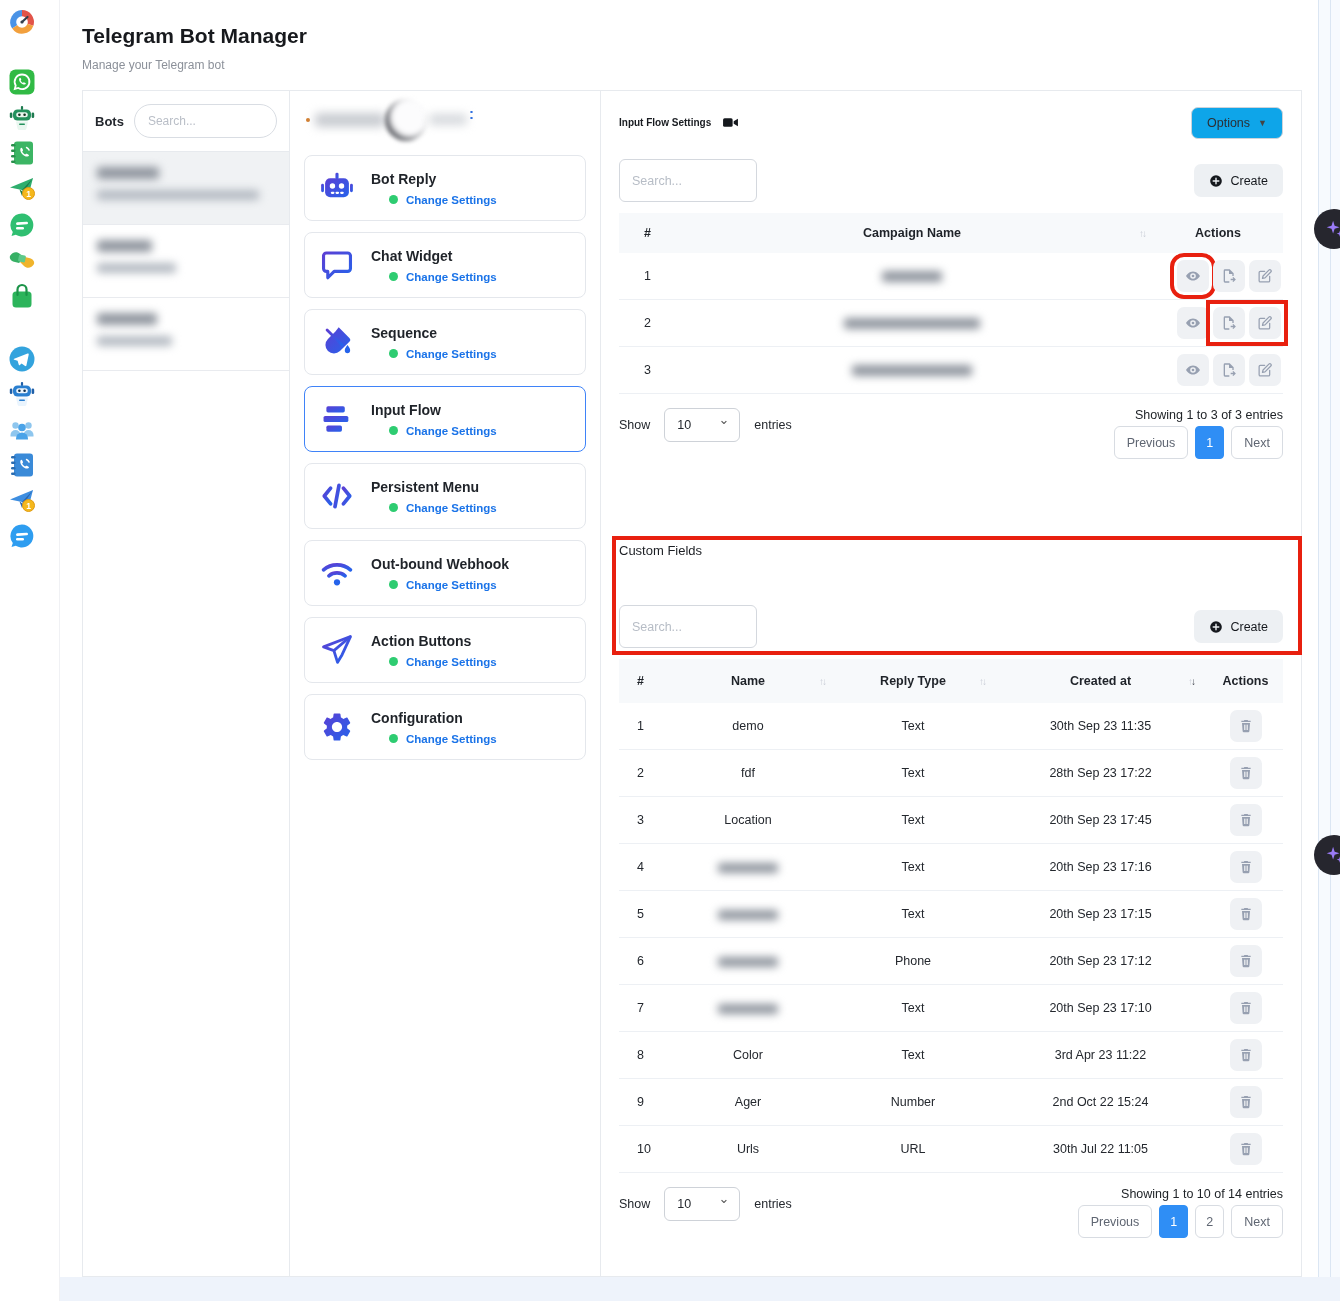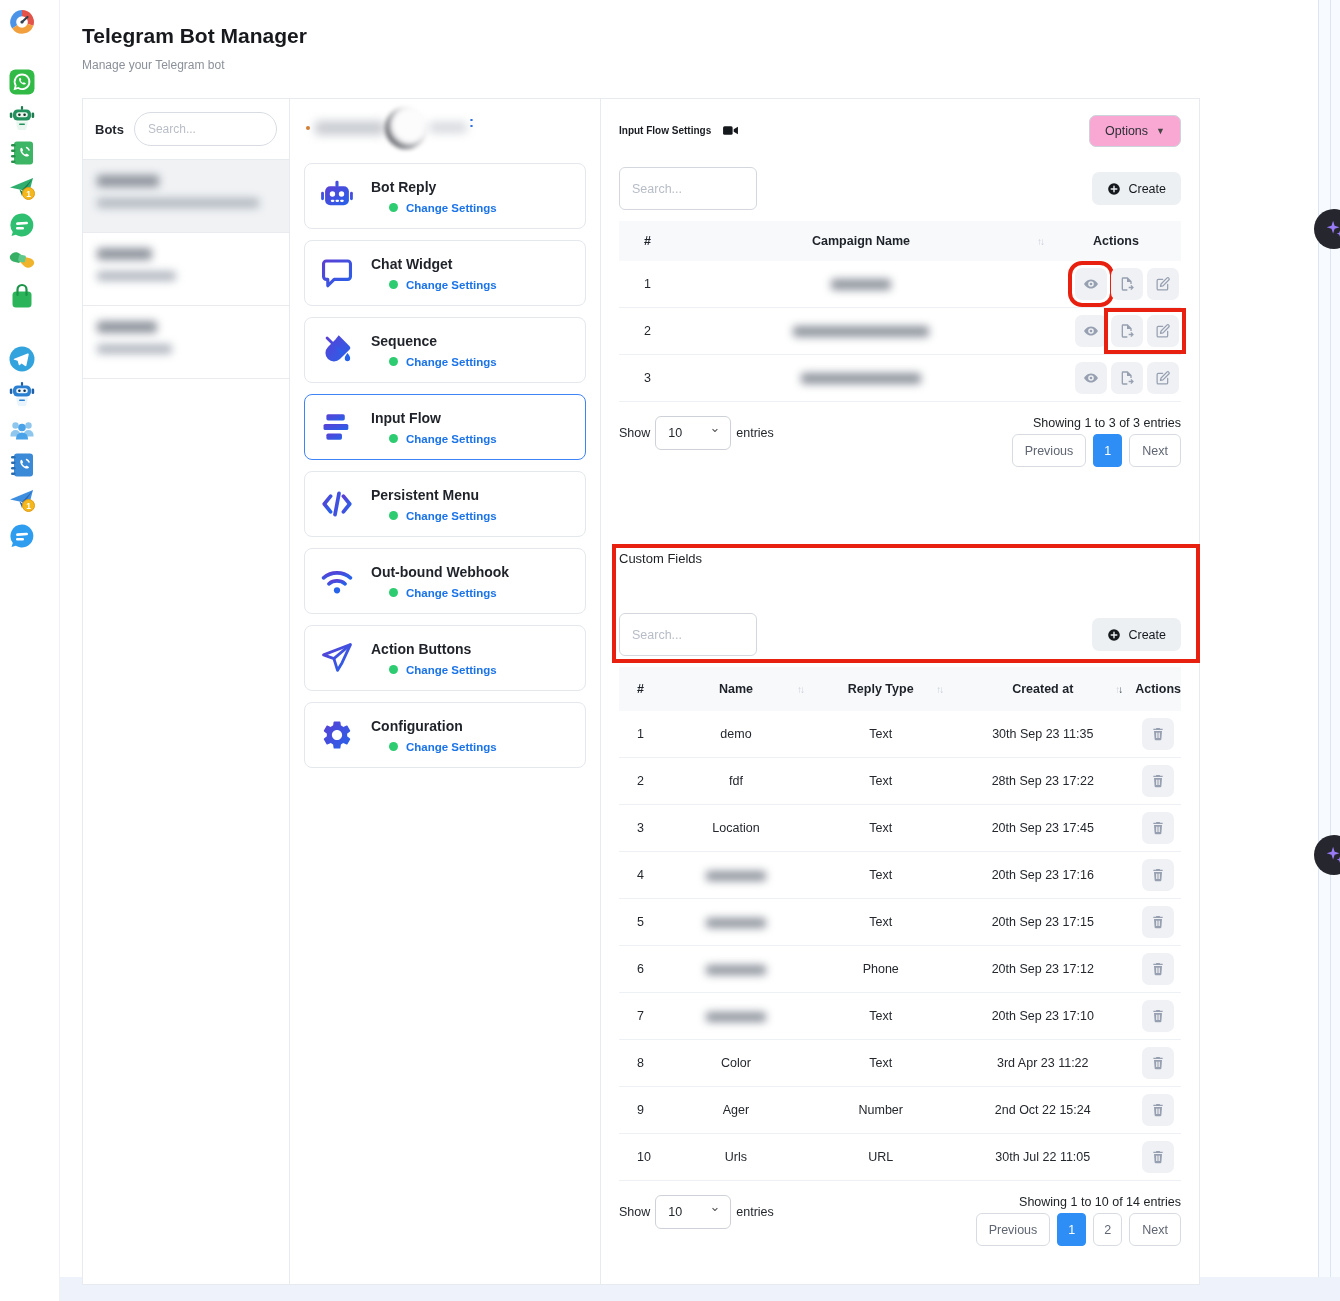--- a/index.html
+++ b/index.html
@@ -17,21 +17,21 @@
   .scroll-strip { position:absolute; left:1318px; top:0; width:22px; height:1301px;
                   background:#f7fafe; border-left:1px solid #dbe6f3; z-index:1; }
   .scroll-strip .inner-line { position:absolute; left:11px; top:0; width:1px; height:100%; background:#dbe6f3; }
   .footer-strip { position:absolute; left:60px; right:0; top:1277px; height:24px; background:#eef3fb; z-index:2; }
 
   
   .content { position:absolute; left:60px; top:0; width:1258px; height:1277px; background:#fff; z-index:3; }
   .page-title { position:absolute; left:22px; top:24px; font-size:21px; font-weight:700; color:#17191d; }
   .page-subtitle { position:absolute; left:22px; top:58px; font-size:12px; color:#8b9099; }
 
-  .panels { position:absolute; left:22px; top:98px; width:1118px; height:1187px; display:flex; }
+  .panels { position:absolute; left:22px; top:90px; width:1220px; height:1187px; display:flex; }
   .panel { background:#fff; border:1px solid #e7eaee; }
 
   
   .bots-panel { width:208px; flex:none; }
   .bots-header { height:61px; display:flex; align-items:center; padding:0 12px; gap:10px;
                  border-bottom:1px solid #e7eaee; }
   .bots-title { font-size:13px; font-weight:700; }
   .bots-search { flex:1; min-width:0; height:34px; border:1px solid #d9dde3; border-radius:17px;
                  padding:0 13px; font-size:12px; outline:none; font-family:inherit; }
   .bots-search::placeholder { color:#b9bec7; }
@@ -60,21 +60,21 @@
   .card-status { display:flex; align-items:center; gap:8px;padding-left:18px; }
   .status-dot { width:9px; height:9px; border-radius:50%; background:#2ecc71; }
   .change-link { font-size:11.5px; font-weight:700; color:#1a73e8; cursor:pointer; }
 
   
   .main-panel { flex:1; border-left:none; padding:0 18px; position:relative; }
   .sec-title-row { margin-top:15px; height:33px; display:flex; align-items:center; }
   .sec-title { font-size:10px; font-weight:700; color:#191c21; }
   .video-ic { margin-left:11px; display:inline-flex; }
   .video-ic svg { width:17px; height:17px; }
-  .options-btn { margin-left:auto; height:32px; padding:0 15px; background:#f9a8d4; border:1px solid #cdd3da;
+  .options-btn { margin-left:auto; height:32px; padding:0 15px; background:#0ea5e9; border:1px solid #cdd3da;
                  border-radius:7px; font-size:12.5px; color:#2b2f35; display:inline-flex; align-items:center;
                  gap:8px; cursor:pointer; font-family:inherit; }
   .caret { font-size:9px; color:#444; }
   .toolbar { margin-top:20px; display:flex; justify-content:space-between; align-items:center; }
   .tbl-search { width:138px; height:43px; border:1px solid #d4d8de; border-radius:6px; padding:0 12px;
                 font-size:12.5px; outline:none; font-family:inherit; }
   .tbl-search::placeholder { color:#b7bdc6; }
   .create-btn { height:33px; padding:0 15px; background:#edf0f3; border:none; border-radius:7px;
                 font-size:12.5px; color:#15181d; display:inline-flex; align-items:center; gap:7px;
                 cursor:pointer; font-family:inherit; }
@@ -94,21 +94,21 @@
 
   .act-cell { display:flex; justify-content:flex-end; align-items:center; gap:4px; padding-right:2px; height:46px; }
   .act-btn { width:32px; height:32px; border:none; border-radius:7px; background:#eff1f4;
              display:inline-flex; align-items:center; justify-content:center; cursor:pointer; }
   .act-btn svg { width:16px; height:16px; }
   .center-cell { display:flex; justify-content:center; align-items:center; height:46px; }
   .hl-red { outline:4px solid #e8200f; outline-offset:3px; }
   .act-group { display:inline-flex; gap:4px; }
 
   .tfoot { display:flex; justify-content:space-between; align-items:flex-start; margin-top:14px; }
-  .show-row { display:flex; align-items:center; gap:5px; font-size:12.5px; }
+  .show-row { display:flex; align-items:center; gap:14px; font-size:12.5px; }
   .select-wrap { position:relative; }
   .page-size { appearance:none; -webkit-appearance:none; width:76px; height:34px; border:1px solid #ced2d8;
                border-radius:6px; padding:0 12px; font-size:12.5px; font-family:inherit; background:#fff;
                color:#24282e; outline:none; cursor:pointer; }
   .select-wrap::after { content:"⌄"; position:absolute; right:11px; top:4px; font-size:13px; color:#555; pointer-events:none; }
   .pag-col { display:flex; flex-direction:column; align-items:flex-end; gap:4px; }
   .summary { font-size:12.5px; color:#202428; }
   .pagination { display:flex; gap:7px; }
   .page-btn { height:33px; min-width:46px; padding:0 12px; background:#fff; border:1px solid #d8dce2;
               border-radius:6px; font-size:12.5px; color:#5f6672; display:inline-flex; align-items:center;

